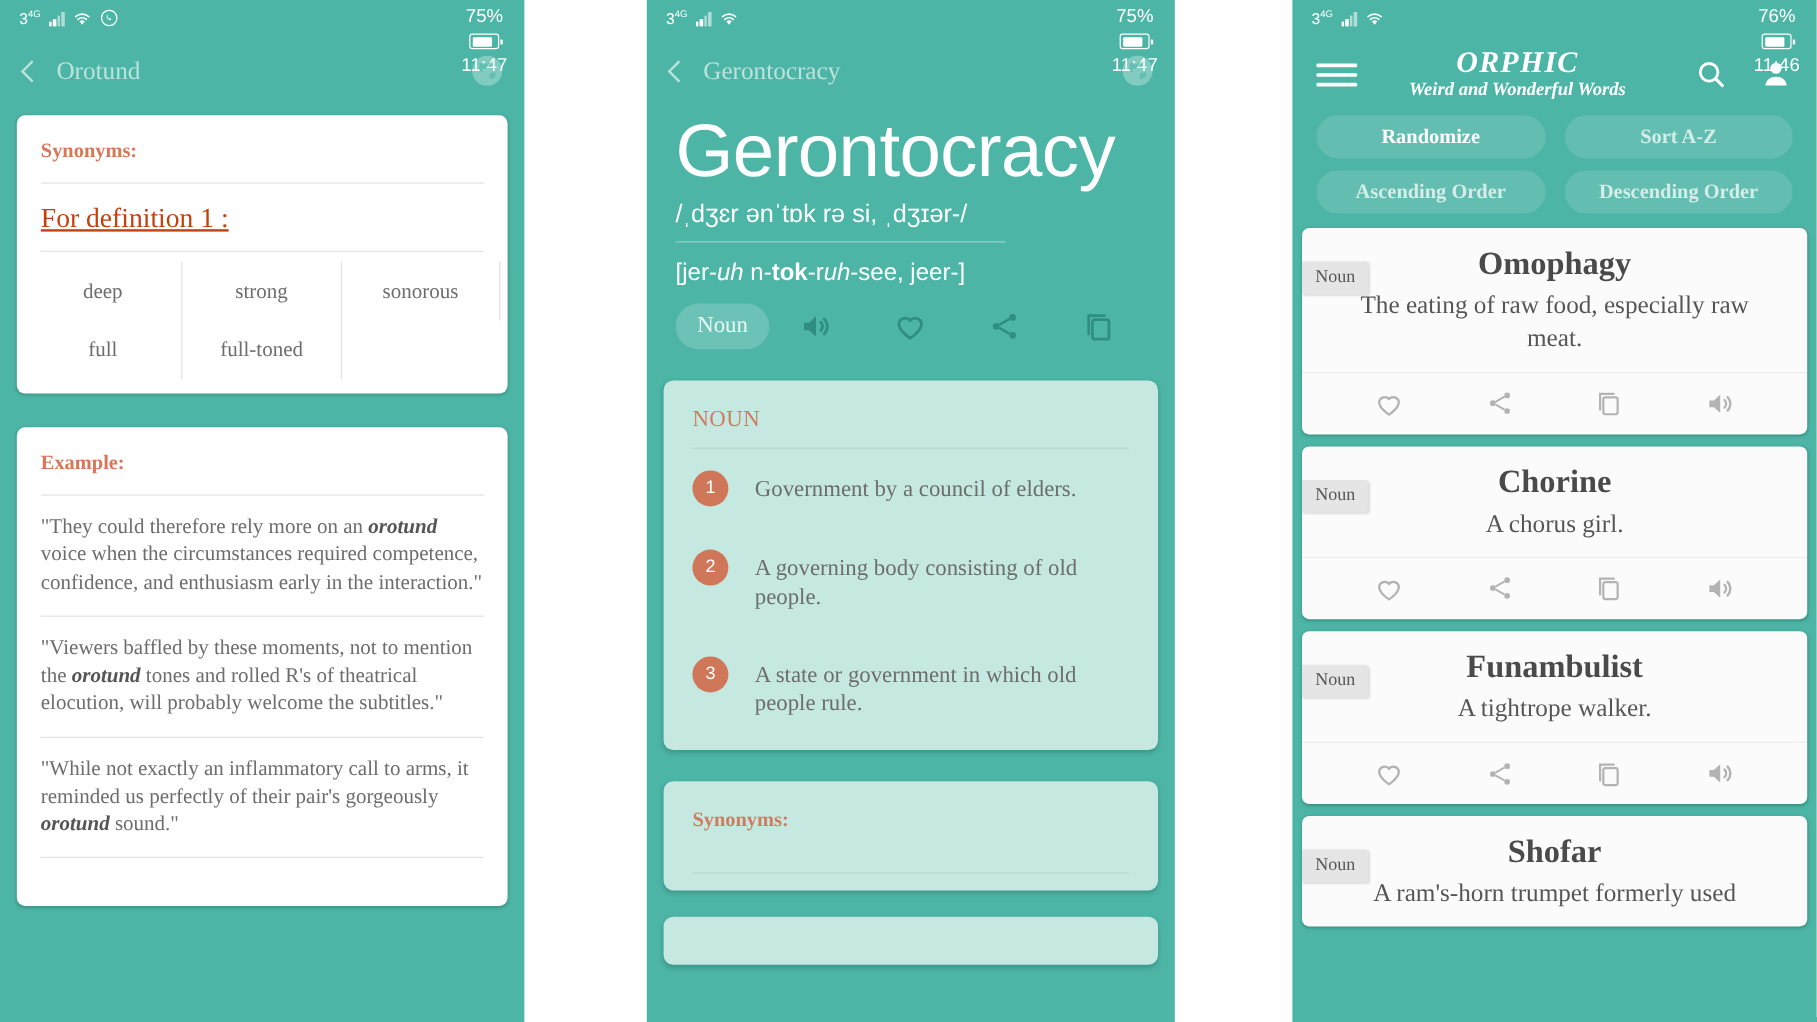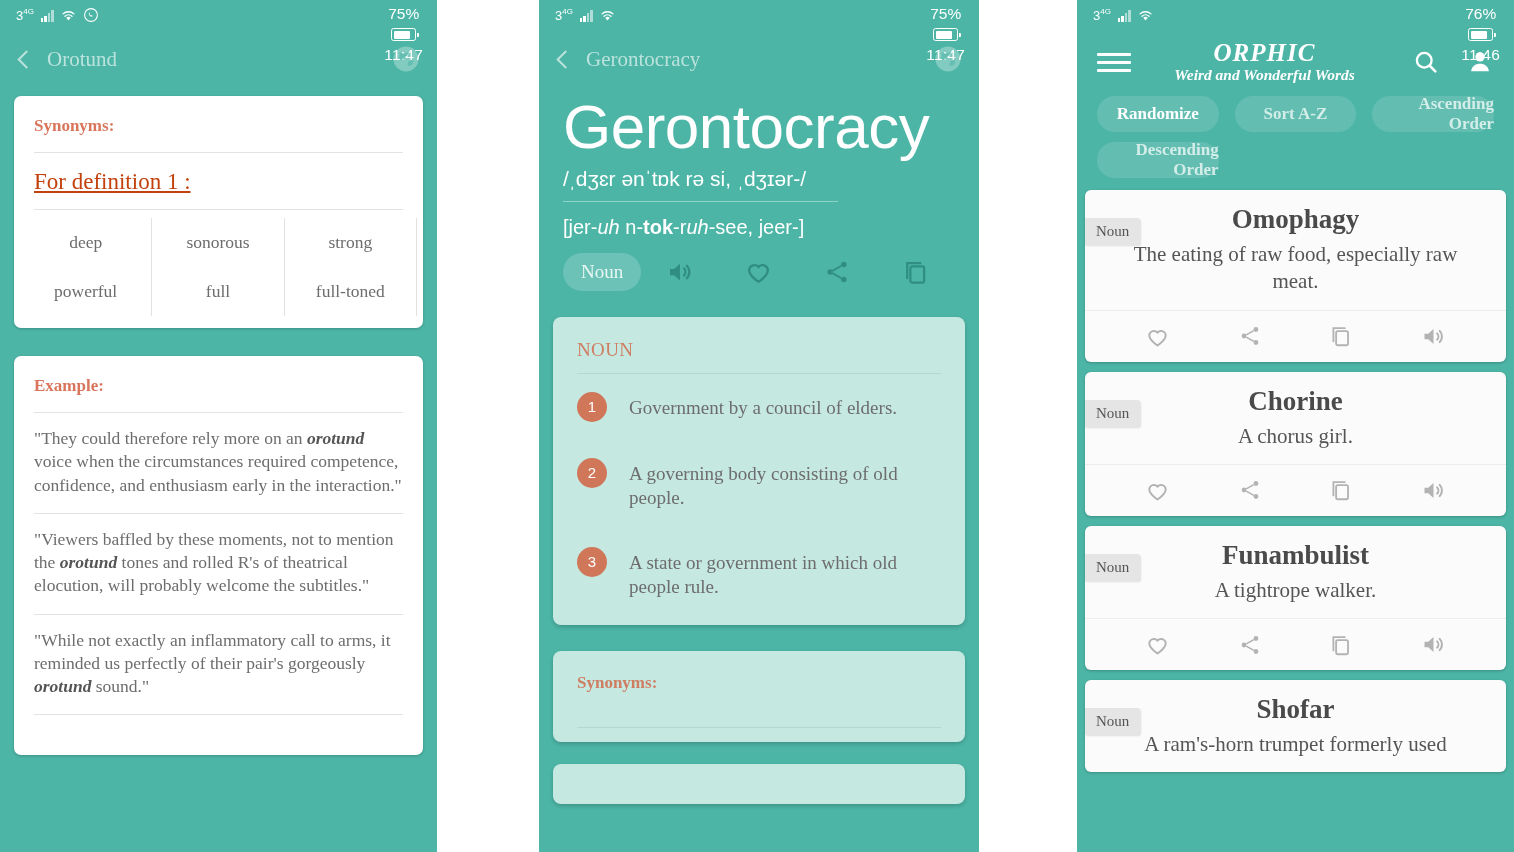--- a/index.html
+++ b/index.html
@@ -170,23 +170,22 @@
     color:#fff; font-weight:bold; font-size:25px; letter-spacing:1px;
     font-family:"Liberation Serif", serif; line-height:1.05;
   }
   .brand-sub {
     color:#fff; font-size:15.5px; font-weight:bold;
     font-family:"Liberation Serif", serif;
   }
   .appbar-icons { display:flex; align-items:center; gap:26px; margin-left:14px; }
 
   .sort-grid {
-    display:grid; grid-template-columns: 1fr 1fr 1fr; gap: 10px 16px;
+    display:grid; grid-template-columns: 1fr 1fr; gap: 10px 16px;
     padding: 10px 20px 12px 20px;
-    text-align: right;
   }
   .sort-btn {
     background: rgba(255,255,255,.13);
     border-radius: 22px; height: 36px;
     display:flex; align-items:center; justify-content:center;
     color: rgba(255,255,255,.72); font-size:17px; font-weight:bold;
     font-family:"Liberation Serif", serif; cursor:pointer;
   }
   .sort-btn.active { color:#ffffff; }
 
@@ -277,23 +276,22 @@
     <div id="p1-scroll">
 
       <div class="card-white" id="syn-card">
         <div class="card-title">Synonyms:</div>
         <div class="hr"></div>
         <div class="for-def">For definition 1 :</div>
         <div class="hr"></div>
         <div class="syn-pad">
           <div class="syn-grid">
             <div class="syn-cell">deep</div>
+            <div class="syn-cell">strong</div>
             <div class="syn-cell">sonorous</div>
-            <div class="syn-cell">strong</div>
-            <div class="syn-cell">powerful</div>
             <div class="syn-cell">full</div>
             <div class="syn-cell">full-toned</div>
           </div>
         </div>
       </div>
 
       <div class="card-white" style="margin-top:28px;">
         <div class="card-title">Example:</div>
         <div class="hr"></div>
 

